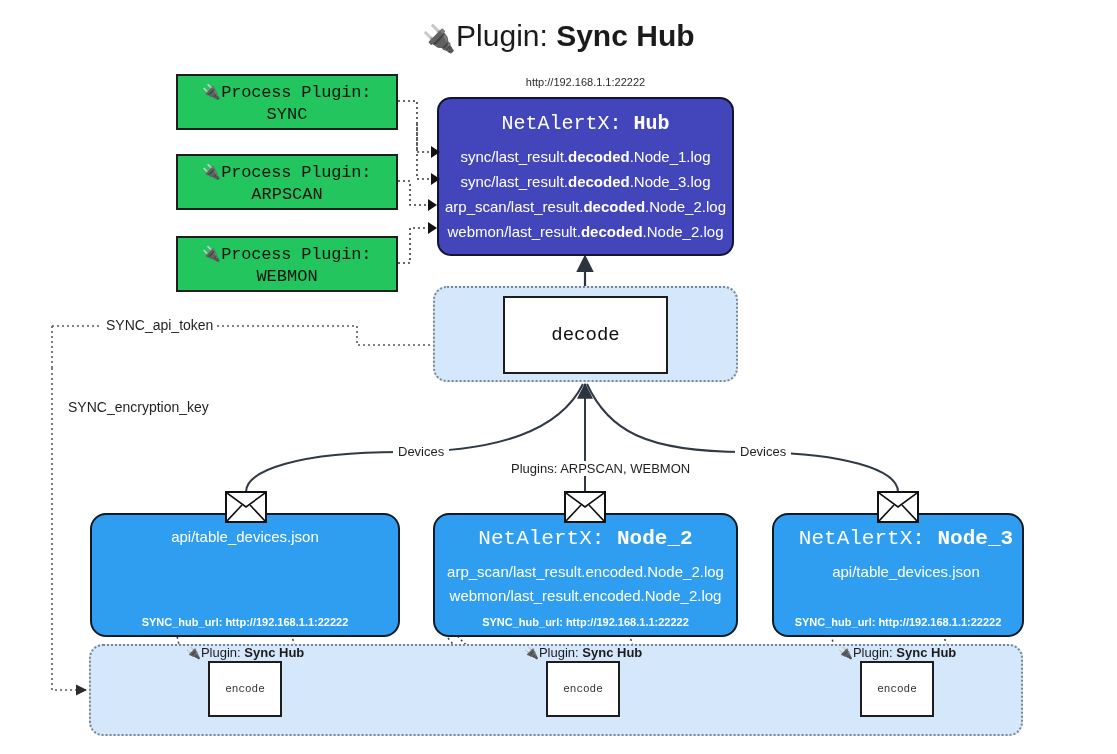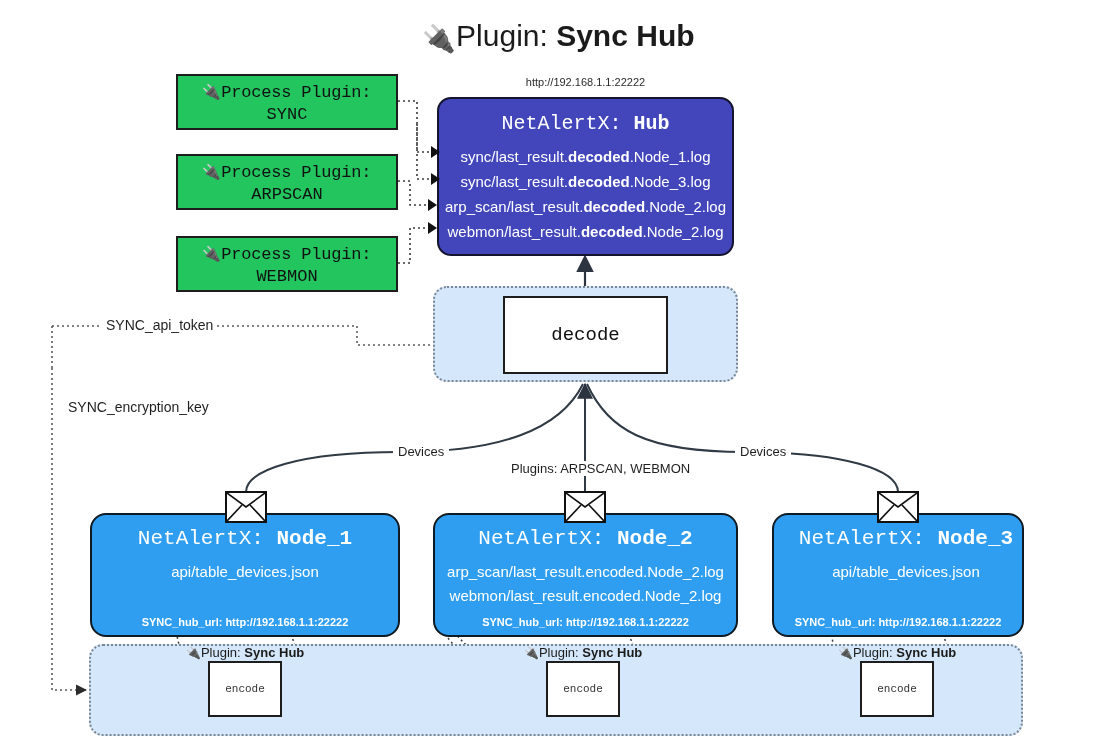--- a/index.html
+++ b/index.html
@@ -336,24 +336,20 @@
 
   <svg class="edges" viewBox="0 0 1117 754">
     <g stroke="#1b1b1b" stroke-width="2" fill="none">
       <path d="M246,530 V519" marker-end="url(#arrSolid)"></path>
       <path d="M585,530 V519" marker-end="url(#arrSolid)"></path>
       <path d="M898,530 V519" marker-end="url(#arrSolid)"></path>
     </g>
   </svg>
 
   <div class="abs node" style="left:90px; top:513px; width:310px;">
-    <div class="node-title">
-      <span>NetAlertX:</span>
-      <b>Node_1</b>
-    </div>
     <div class="node-lines">
       <div class="node-line">api/table_devices.json</div>
     </div>
     <div class="node-foot">SYNC_hub_url: http://192.168.1.1:22222</div>
   </div>
 
   <div class="abs node" style="left:433px; top:513px; width:305px;">
     <div class="node-title">
       <span>NetAlertX:</span>
       <b>Node_2</b>

